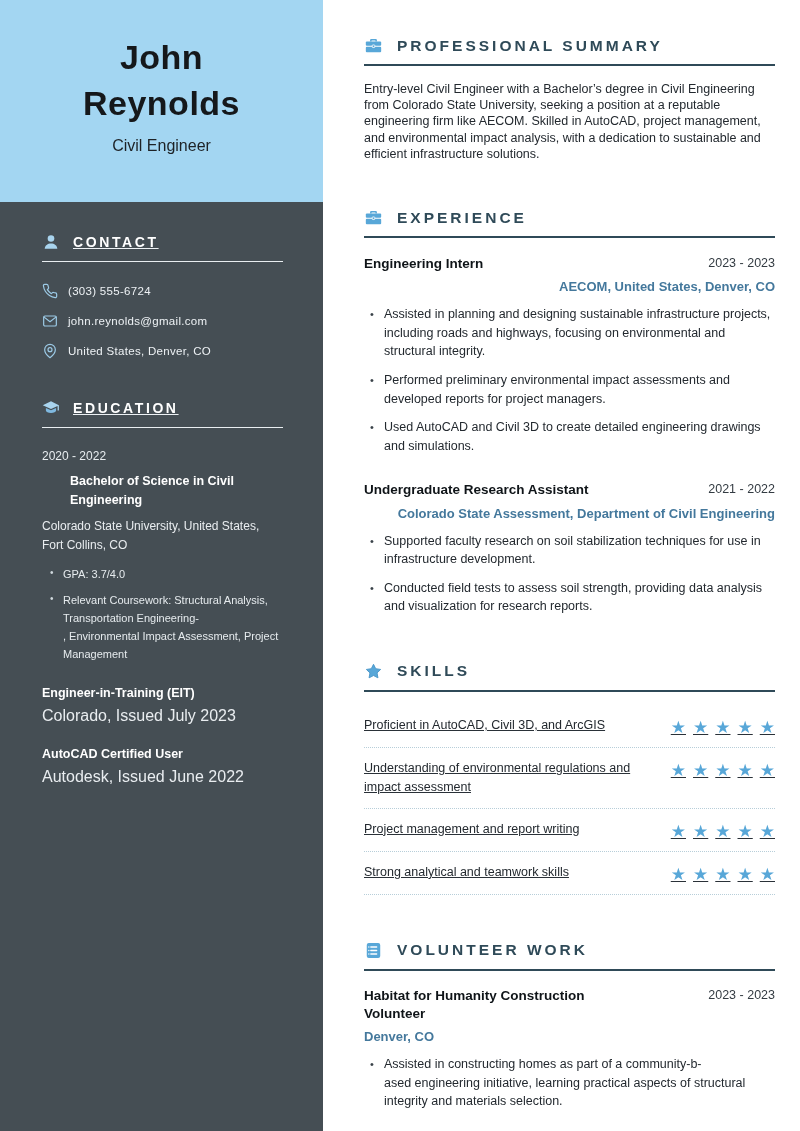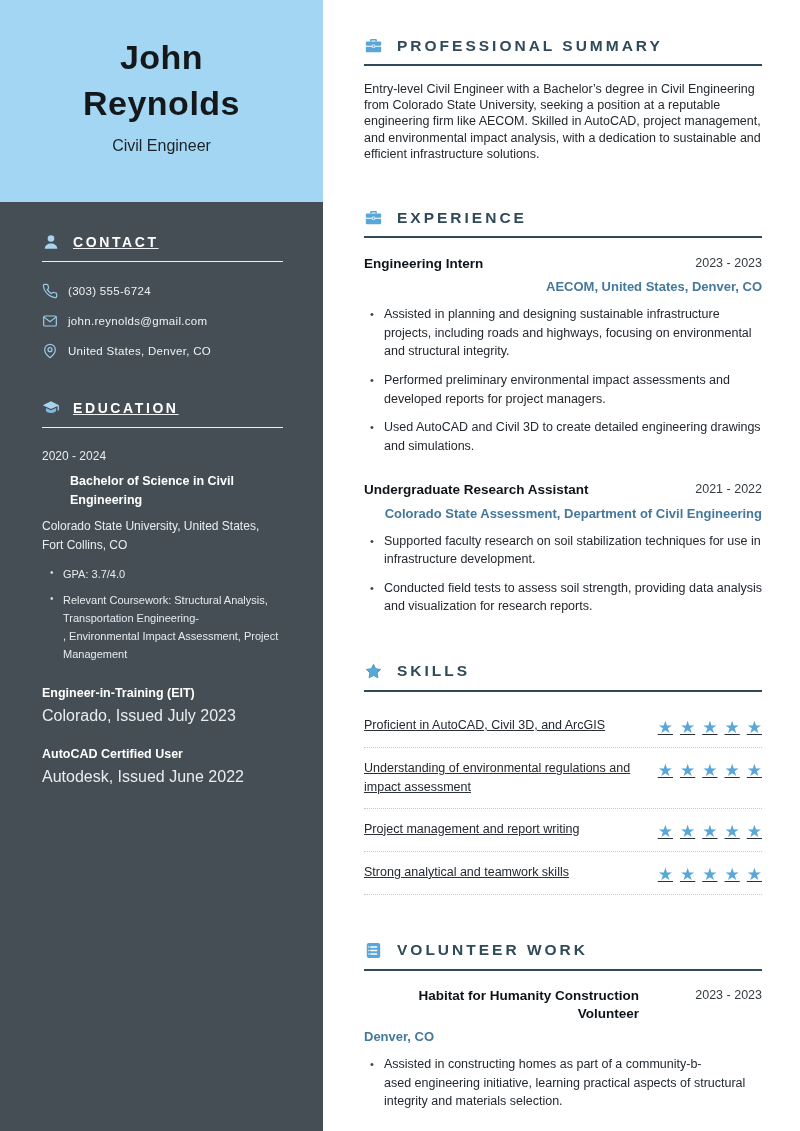--- a/index.html
+++ b/index.html
@@ -70,21 +70,21 @@
   .side-bullets li::before {
     content: "•"; position: absolute; left: 0; top: 0;
     font-size: 10px; color: #cfd8dd;
   }
   .cert { margin-top: 22px; }
   .cert-title { font-size: 12.5px; font-weight: bold; color: #ffffff; }
   .cert-detail { margin-top: 7px; font-size: 16px; color: #e9edf0; }
 
   
   .main {
-    flex: 1; padding: 36px 38px 0 41px;
+    flex: 1; padding: 36px 25px 0 41px;
     color: #2a3138;
   }
   .section-heading { display: flex; align-items: center; gap: 14px; }
   .section-heading .hicon { width: 19px; height: 19px; flex: 0 0 19px; }
   .section-heading .htext {
     font-size: 15.5px; font-weight: bold; color: #2f4a58;
     letter-spacing: 3px;
   }
   .main-rule {
     border: none; border-top: 2px solid #2f4a58;
@@ -92,21 +92,21 @@
   }
   .summary-text {
     margin-top: 15px; font-size: 12.5px; line-height: 1.3;
     color: #23292f; line-height: 16.2px;
   }
   .section { margin-top: 46px; }
   .section:first-child { margin-top: 0; }
 
   .job { margin-top: 17px; }
   .job + .job { margin-top: 26px; }
-  .job-header { display: flex; justify-content: space-between; align-items: flex-start; text-align: right; }
+  .job-header { display: flex; justify-content: space-between; align-items: flex-start; }
   .job-title {
     font-size: 13.5px; font-weight: bold; color: #0f1418;
     line-height: 1.35; max-width: 300px;
   }
   .job-dates { font-size: 12.5px; color: #333b42; white-space: nowrap; padding-top: 1px; }
   .job-company { margin-top: 6px; font-size: 13px; font-weight: bold; color: #44789c; text-align: right; }
   .job-bullets { list-style: none; margin-top: 11px; }
   .job-bullets li {
     position: relative; padding-left: 14px; margin-left: 6px;
     font-size: 12.5px; line-height: 18.6px; color: #23292f;
@@ -199,21 +199,21 @@
           <span class="hicon">
             <svg viewBox="0 0 24 24" width="18" height="18">
                 <path fill="#a9d4ee" d="M12 3 1 8.2l11 5.1 8.8-4.1v6.1h1.7V8.2z"></path>
                 <path fill="#7fb9e0" d="M5.2 11.9v3.5c0 1.8 3.1 3.2 6.8 3.2s6.8-1.4 6.8-3.2v-3.5L12 15z"></path>
               </svg>
           </span>
           <span class="htext">EDUCATION</span>
         </div>
         <hr class="side-rule">
 
-        <div class="edu-dates">2020 - 2024</div>
+        <div class="edu-dates">2020 - 2022</div>
         <div class="edu-degree">Bachelor of Science in Civil Engineering</div>
         <div class="edu-school">Colorado State University, United States, Fort Collins, CO</div>
         <ul class="side-bullets">
           <li>GPA: 3.7/4.0</li>
           <li>Relevant Coursework: Structural Analysis, Transportation Engineering-
 , Environmental Impact Assessment, Project Management</li>
         </ul>
 
         <div class="cert">
           <div class="cert-title">Engineer-in-Training (EIT)</div>

